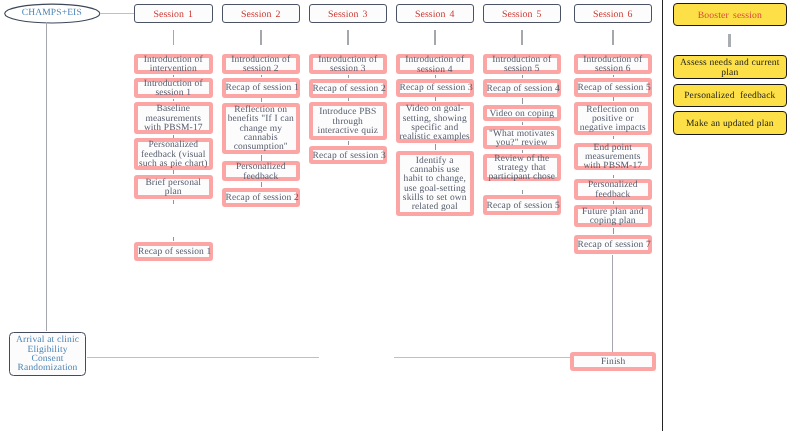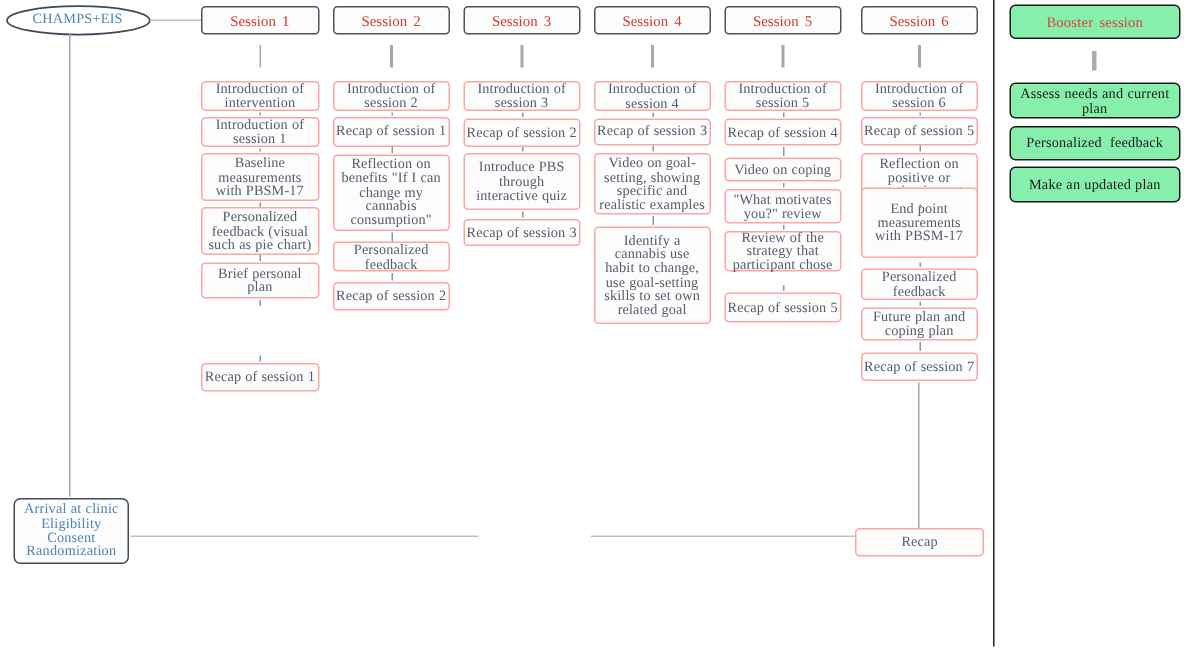--- a/index.html
+++ b/index.html
@@ -1,23 +1,23 @@
 <!DOCTYPE html>
 <html><head>
 <meta charset="utf-8">
 <title>CHAMPS+EIS trial flow diagram</title>
 <style>
   html,body{margin:0;padding:0;background:#ffffff;}
   body{width:800px;height:433px;overflow:hidden;font-family:"Liberation Serif", serif;-webkit-font-smoothing:antialiased;text-rendering:geometricPrecision;}
   #canvas{position:relative;width:800px;height:433px;background:#fff;}
   .node{position:absolute;box-sizing:border-box;display:flex;align-items:center;justify-content:center;text-align:center;}
-  .box{border:1px solid #fca5a5;border-radius:3px;background:#fcfcfd;color:#555c6b;font-size:9.5px;line-height:9.3px;letter-spacing:0.1px;word-spacing:0.2px;}
+  .box{border:4px solid #fca5a5;border-radius:3px;background:#fcfcfd;color:#555c6b;font-size:9.5px;line-height:9.3px;letter-spacing:0.1px;word-spacing:0.2px;}
   .box .t{display:block;width:100%;padding-top:2.5px;white-space:pre;}
   .hdr{color:#cf3a33;font-size:9.9px;line-height:11px;border:1.3px solid #4a5263;border-radius:3px;letter-spacing:0.05px;word-spacing:1.6px;}
-  .bbox{border:1.5px solid #1a1a1a;border-radius:4px;color:#1b1b1b;font-size:9.5px;line-height:9.5px;letter-spacing:0.15px;background:#86efac;}
+  .bbox{border:1.5px solid #1a1a1a;border-radius:4px;color:#1b1b1b;font-size:9.5px;line-height:9.5px;letter-spacing:0.15px;background:#fde047;}
   .bbox .t{padding-top:2.6px;}
   .bbox.hdr{color:#d8453c;font-size:9.7px;letter-spacing:0.15px;}
   .ell{background:transparent;color:#4c85b5;font-size:9.5px;line-height:10px;letter-spacing:0.15px;}
   .ell svg{position:absolute;left:0;top:0;width:100%;height:100%;overflow:visible;}
   .ell .t{position:relative;z-index:1;}
   .blue{color:#4c85b5;letter-spacing:0.15px;border:1.3px solid #434b5c;border-radius:4.5px;}
   .vline{position:absolute;background:#a4a8ac;width:1px;}
   .hline{position:absolute;background:#bcbfc3;height:1px;}
   .sep{position:absolute;background:#232323;width:1.3px;}
   .tick{position:absolute;background:#8f959e;width:1px;}
@@ -40,21 +40,21 @@
   <div class="node box blue" id="entry-box" style="left: 8.6px; top: 331.5px; width: 77.9px; height: 44.4px;">
     <span class="t">Arrival at clinic<br>Eligibility<br>Consent<br>Randomization</span>
   </div>
 
   <div class="hline" id="line-entry-arm" style="left: 86.5px; top: 357.2px; width: 232.3px; height: 1px;"></div>
 
 
   <div class="hline" id="line-arm-finish" style="left: 394.3px; top: 357.2px; width: 175.9px; height: 1px;"></div>
 
   <div class="node box" id="finish-box" style="left: 570.2px; top: 352.2px; width: 85.8px; height: 19.2px;">
-    <span class="t">Recap</span>
+    <span class="t">Finish</span>
   </div>
 
   <div class="vline" id="line-s6-finish" style="left: 612.25px; top: 255.1px; width: 1px; height: 97.1px;"></div>
 
   <div class="sep" id="panel-divider" style="left: 661.8px; top: 0px; width: 1.3px; height: 430.5px;"></div>
   <div class="node box bbox hdr" id="booster-header" style="left: 672.7px; top: 3.2px; width: 114.3px; height: 22.8px;">
     <span class="t">Booster session</span>
   </div>
   <div class="thickstub" id="booster-stub" style="left: 728.45px; top: 34.4px; width: 2.8px; height: 12.6px;"></div>
 
@@ -182,21 +182,21 @@
       <span class="t">Introduction of<br>session 6</span>
     </div>
     <div class="node box" style="left: 573.5px; top: 77.9px; width: 78.5px; height: 18.7px;">
       <span class="t">Recap of session 5</span>
     </div>
     <div class="tick" style="left: 612.55px; top: 74.8px; height: 2.3px; width: 0.9px;"></div>
     <div class="node box" style="left: 573.5px; top: 101.9px; width: 78.5px; height: 33.1px;">
       <span class="t">Reflection on<br>positive or<br>negative impacts</span>
     </div>
     <div class="tick" style="left: 612.55px; top: 97.4px; height: 3.7px; width: 0.9px;"></div>
-    <div class="node box" style="left: 573.5px; top: 125px; width: 78.5px; height: 47px;">
+    <div class="node box" style="left: 573.5px; top: 143px; width: 78.5px; height: 27px;">
       <span class="t">End point<br>measurements<br>with PBSM-17</span>
     </div>
     <div class="tick" style="left: 612.55px; top: 135.8px; height: 3.2px; width: 0.9px;"></div>
     <div class="node box" style="left: 573.5px; top: 178.7px; width: 78.5px; height: 21.2px;">
       <span class="t">Personalized<br>feedback</span>
     </div>
     <div class="tick" style="left: 612.55px; top: 174.7px; height: 3.2px; width: 0.9px;"></div>
     <div class="node box" style="left: 573.5px; top: 204.7px; width: 78.5px; height: 22px; justify-content: center;">
       <span class="t">Future plan and<br>coping plan</span>
     </div>

